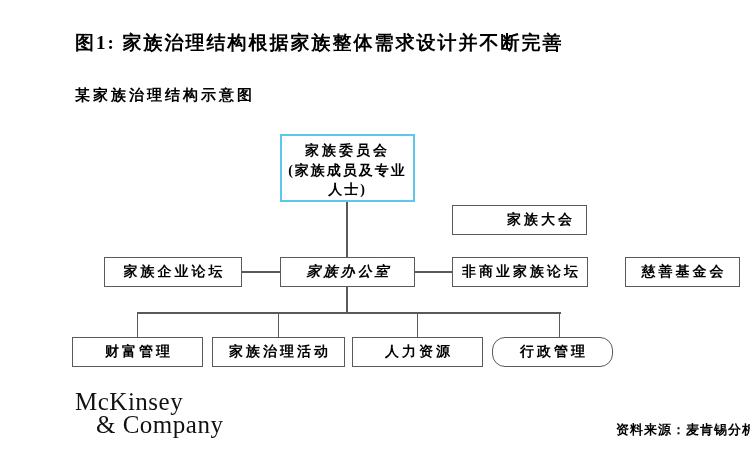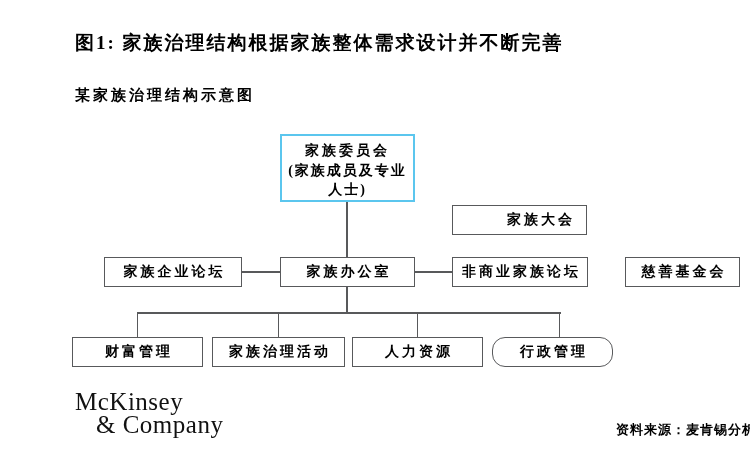--- a/index.html
+++ b/index.html
@@ -42,21 +42,21 @@
     left:240px;top:134px;width:135px;height:68px;
     border:2px solid var(--highlight);
     flex-direction:column;justify-content:flex-start;
     padding-top:5px;
     text-align:center;
   }
   .box-committee .node-title{font-size:14px;font-weight:bold;letter-spacing:3px;line-height:20px;}
   .box-committee .node-sub{font-size:14px;font-weight:bold;letter-spacing:2px;line-height:19px;}
   .box-assembly {left:412px;top:205px;width:135px;height:30px;padding-left:40px;}
   .box-bizforum {left:64px; top:257px;width:138px;height:30px;}
-  .box-office   {left:240px;top:257px;width:135px;height:30px;}
+  .box-office   {left:240px;top:257px;width:135px;height:30px;font-style:italic;}
   .box-nonbiz   {left:412px;top:257px;width:136px;height:30px;}
   .box-charity  {left:585px;top:257px;width:115px;height:30px;}
   .box-wealth   {left:32px; top:337px;width:131px;height:30px;}
   .box-govact   {left:172px;top:337px;width:133px;height:30px;}
   .box-hr       {left:312px;top:337px;width:131px;height:30px;}
   .box-admin    {left:452px;top:337px;width:121px;height:30px;border-radius:13px;}
   .line{position:absolute;background:var(--line);}
   .logo{
     position:absolute;left:35px;top:390px;
     font-size:25px;line-height:23px;color:#111111;

